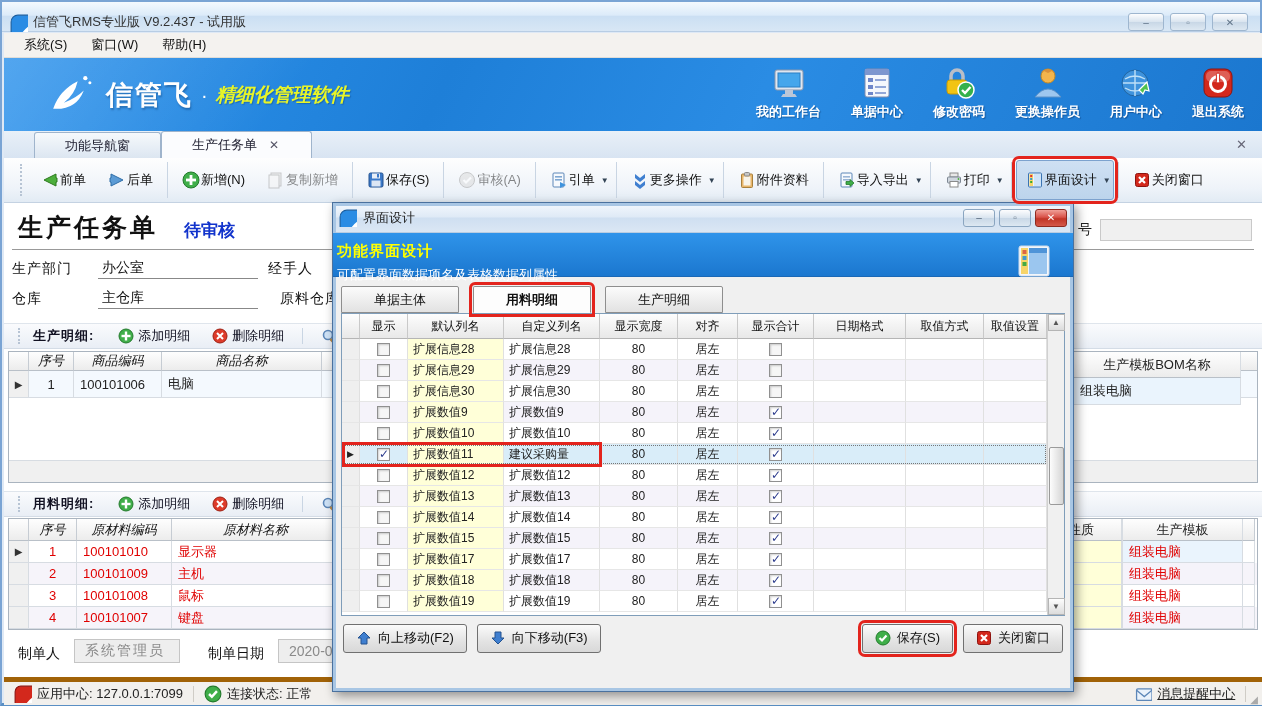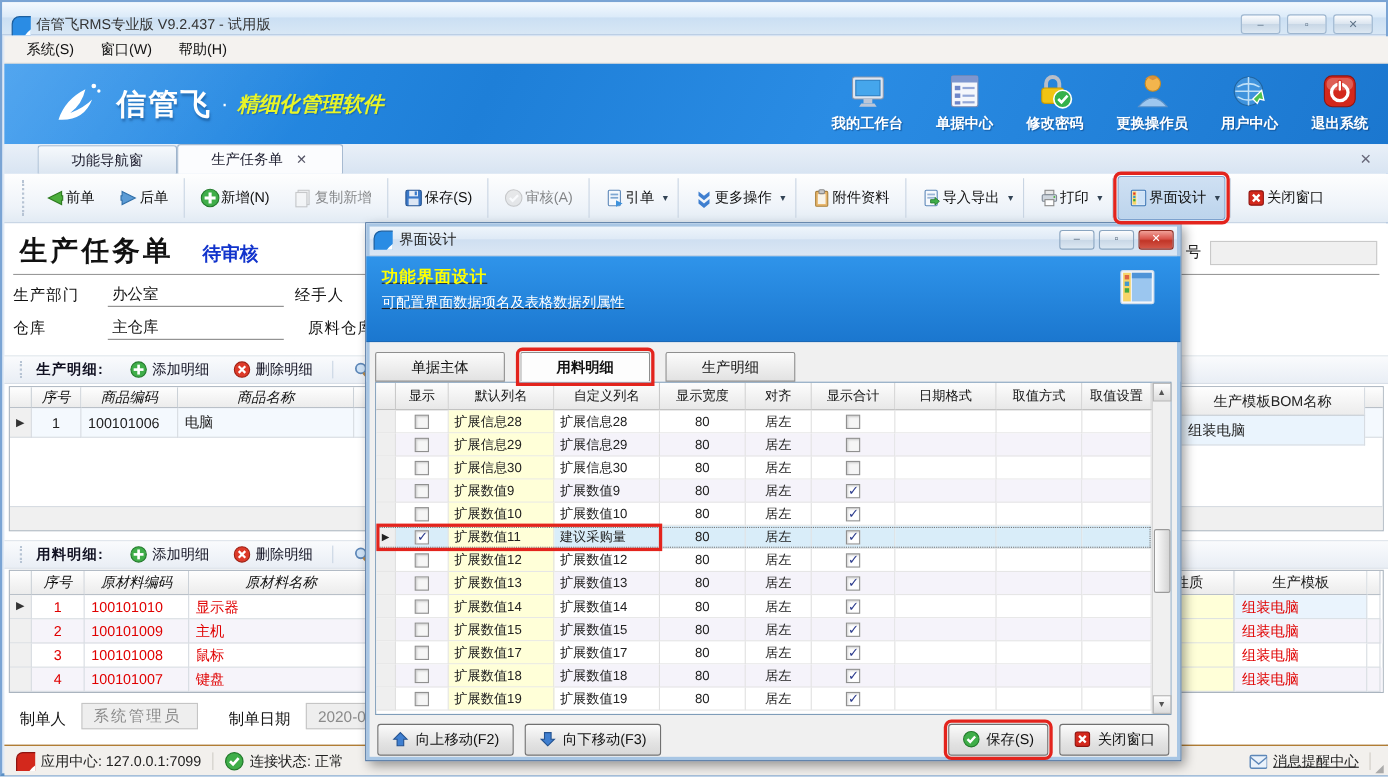--- a/index.html
+++ b/index.html
@@ -95,41 +95,41 @@
   .g-ind { width:20px; flex:none; background:#f0f0f0; justify-content:center; padding:0; color:#333; font-size:10px; }
   .right-frag { position:absolute; top:0; background:#fff; border-left:1px solid #d7dce2; }
   .red-text { color:#e00000; }
 
   .maker-row { position:absolute; left:14px; display:flex; align-items:center; gap:14px; font-size:14px; color:#111; }
   .sunken { background:#eeeeee; border:1px solid #c5c5c5; color:#8a8a8a; height:24px; display:flex;
     align-items:center; padding:0 10px; letter-spacing:2px; overflow:hidden; white-space:nowrap; }
 
   
   .statusbar { position:absolute; left:2px; top:675px; width:1258px; height:28px; background:#f2f0ed;
-    border-top:1px solid #a16207; display:flex; align-items:center; font-size:13px; color:#222; }
+    border-top:5px solid #a16207; display:flex; align-items:center; font-size:13px; color:#222; }
   .sb-item { display:flex; align-items:center; gap:5px; padding:0 10px; }
   .sb-sep { width:1px; height:16px; background:#cfccc6; }
   .sb-link { text-decoration:underline; color:#222; }
   .sb-grip { margin-left:4px; margin-right:4px; color:#aaa; font-size:10px; align-self:flex-end; }
 
   
   .dialog { position:absolute; left:330px; top:200px; width:742px; height:490px; z-index:20;
     background:#f0f0f0; border:1px solid #4a719e; box-shadow:3px 4px 10px rgba(0,0,0,.4);
     outline:3px solid #a8c6e4; outline-offset:-4px; }
   .dlg-titlebar { height:30px; background:linear-gradient(180deg,#f3f8fd,#dfeaf6 48%,#cfdff1 52%,#dbe7f4);
     display:flex; align-items:center; padding:0 6px; border-bottom:1px solid #b9cde2; }
   .dlg-title { font-size:13px; color:#222; margin-left:6px; }
   .dlg-controls { margin-left:auto; display:flex; gap:4px; }
   .dlg-btn { width:32px; height:18px; border:1px solid #8aa5c0; border-radius:3px; display:flex;
     align-items:center; justify-content:center; font-size:10px; color:#55667a;
     background:linear-gradient(180deg,#fdfdfe,#d9e4ef 50%,#c8d7e6 51%,#dde8f2); }
   .dlg-btn.close { background:linear-gradient(180deg,#f0a098,#d9534a 45%,#c13527 55%,#d4584a); color:#fff;
     border-color:#8e2a20; font-weight:bold; }
-  .dlg-header { height:78px; background:linear-gradient(180deg,#2f94ea,#1b77cf); position:relative;
-    padding:9px 14px; border-bottom:1px solid #1a68b6;text-decoration:underline; }
+  .dlg-header { height:44px; background:linear-gradient(180deg,#2f94ea,#1b77cf); position:relative;
+    padding:9px 4px; border-bottom:1px solid #1a68b6; }
   .dlg-header-title { color:#ffff00; font-size:15px; font-weight:bold; letter-spacing:1px; }
   .dlg-header-sub { color:#fff; font-size:13px; margin-top:5px; }
   .dlg-header-icon { position:absolute; right:16px; top:11px; }
   .dlg-tabs { height:36px; display:flex; align-items:flex-end; padding:6px 8px 0 8px; gap:14px; background:#f0f0f0; }
   .dlg-tab { width:118px; height:27px; display:flex; align-items:center; justify-content:center; font-size:13px;
     border:1px solid #8e8e8e; border-radius:2px 2px 0 0; background:linear-gradient(180deg,#fbfbfb,#e2e2e2); color:#111; }
   .dlg-tab.active { background:#fdfdfd; font-weight:bold; border-bottom-color:#fdfdfd; }
   .dlg-grid-wrap { margin:0 8px; height:303px; border:1px solid #7f9db9; background:#fff; display:flex; }
   .dlg-grid { flex:1; overflow:hidden; position:relative; }
   .dg-row { display:flex; height:21px; position:relative; }

